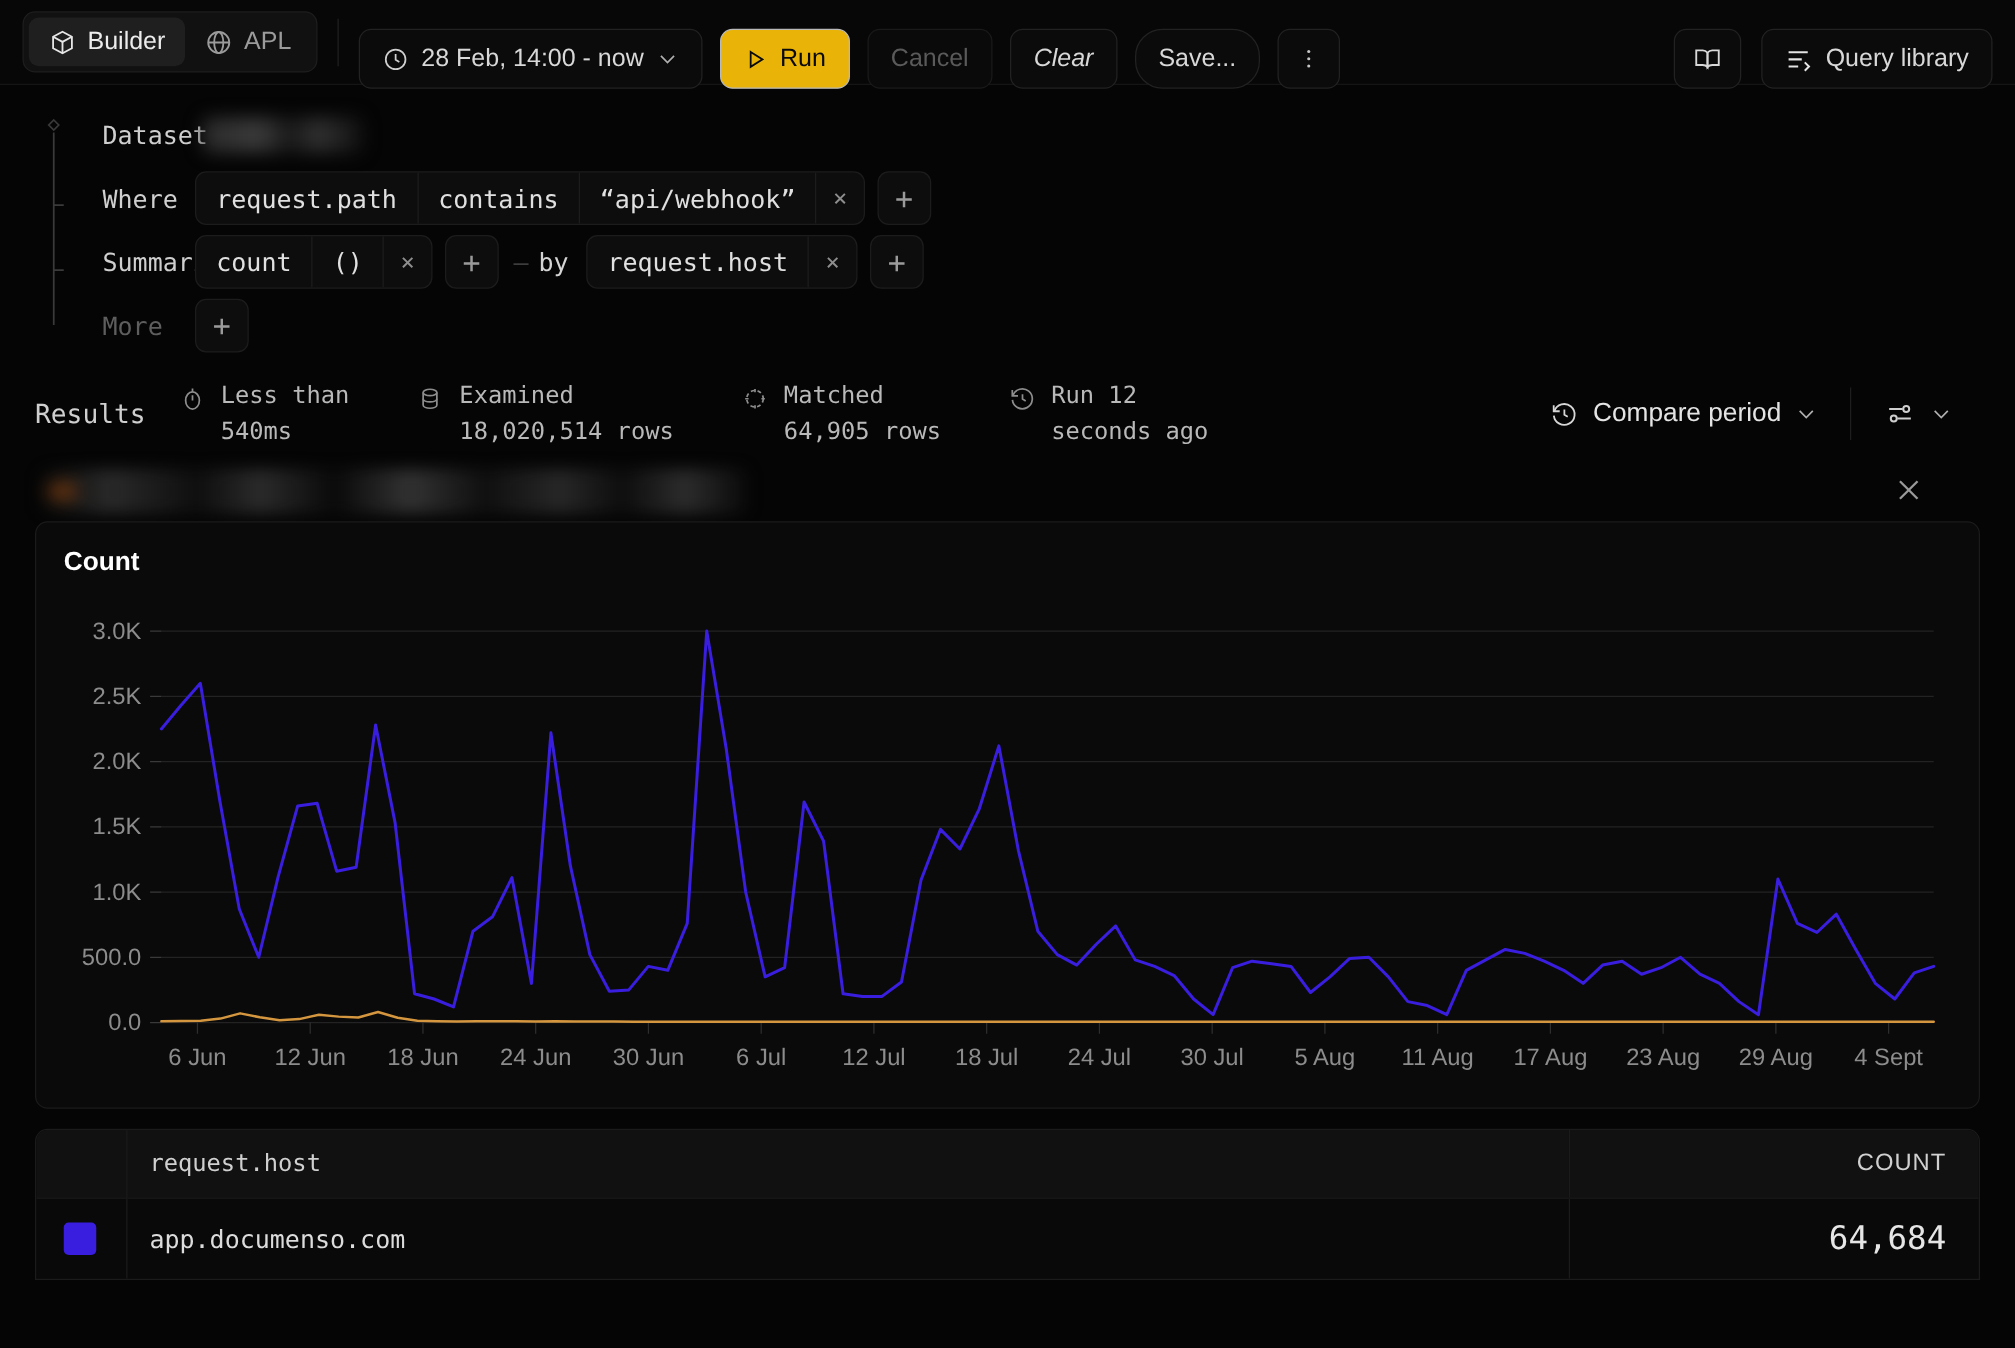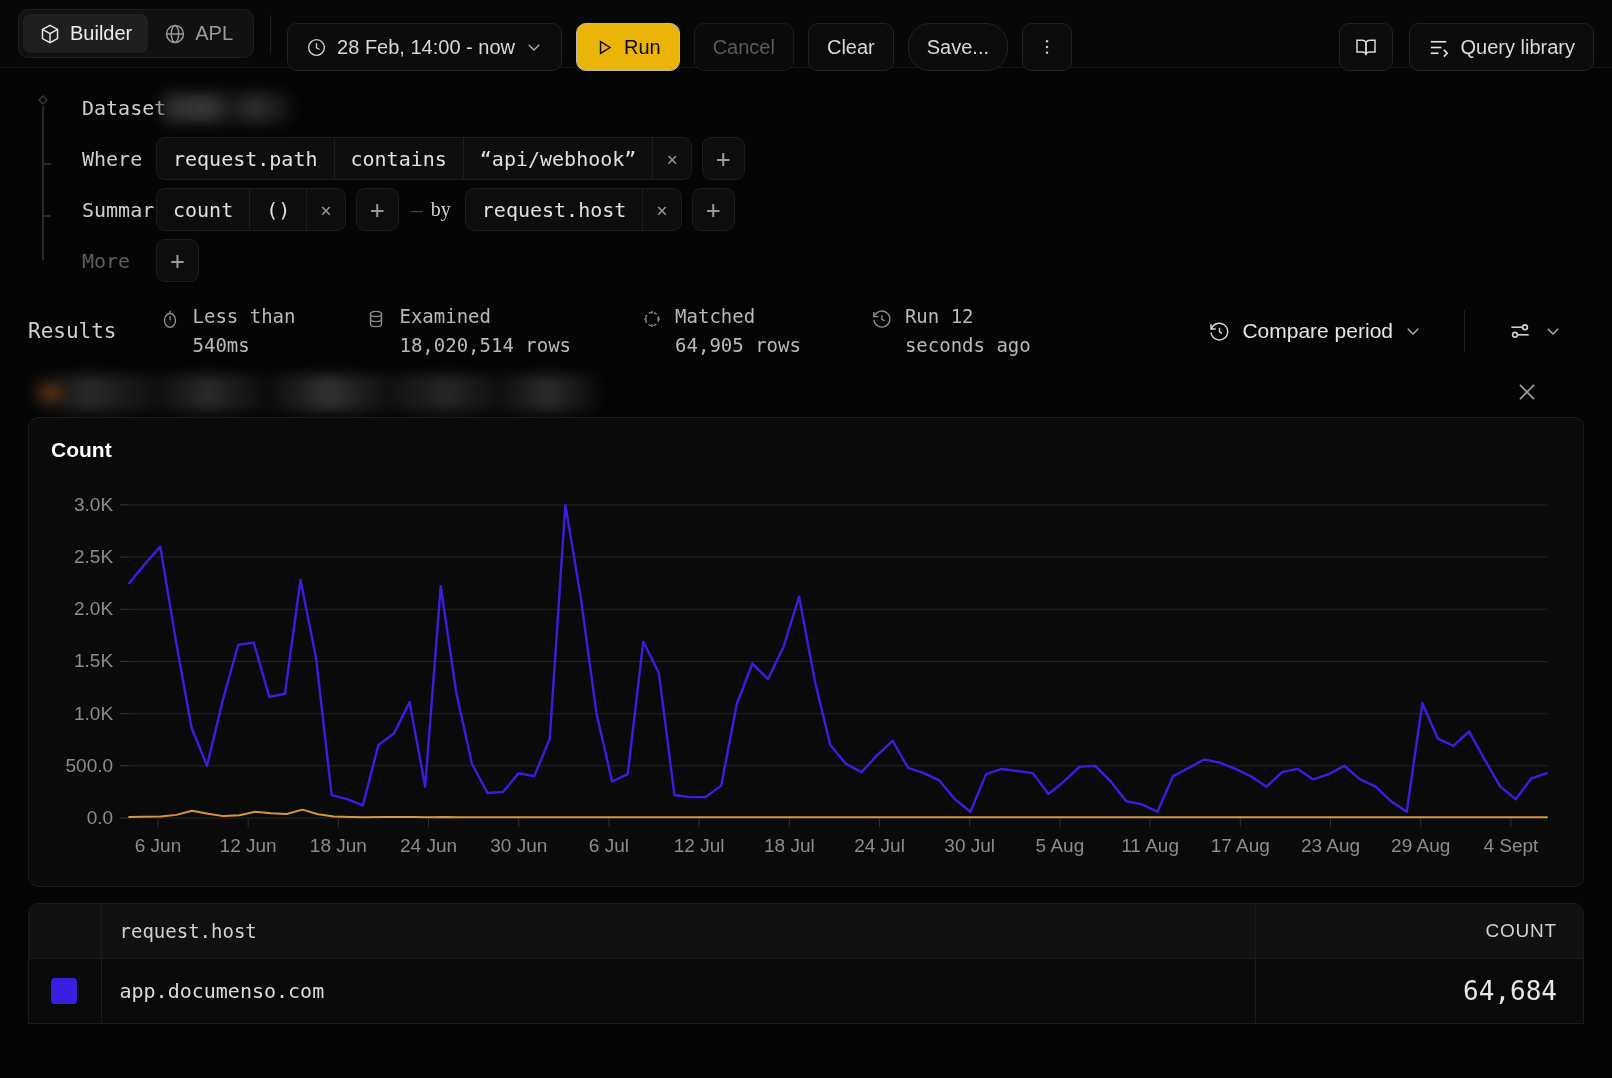--- a/index.html
+++ b/index.html
@@ -108,33 +108,33 @@
     width: 43px; height: 43px;
     border: 1px solid #1c1c1c;
     border-radius: 9px;
     background: #0d0d0d;
     color: #9a9a9a;
     font-size: 24px;
     cursor: pointer;
     margin-left: 10px;
   }
   .dash { color: #3d3d3d; margin: 0 8px 0 12px; font-size: 20px; }
-  .byw { font-size: 20px; color: #d4d4d4; margin-right: 14px; font-family: Liberation Serif, serif; }
+  .byw { font-size: 20px; color: #d4d4d4; margin-right: 14px; }
   .blurbox {
     width: 128px; height: 28px; margin-left: 6px;
     background: linear-gradient(90deg,#2a2a2a 0%,#3a3a3a 35%,#181818 55%,#303030 72%,#111 100%);
     filter: blur(7px);
     border-radius: 6px;
   }
 
   
   .resbar {
     display: flex; align-items: center;
     padding: 6px 22px 10px 28px;
-    gap: 16px;
+    gap: 0;
   }
   .res-title { font-size: 21px; color: #cfcfcf; margin-right: 26px; }
   .stat { display: flex; align-items: flex-start; gap: 12px; margin-right: 54px; }
   .stat .sic { margin-top: 6px; color: #8d8d8d; }
   .stat .st { font-size: 19px; line-height: 1.55; color: #b9b9b9; white-space: nowrap; }
   .cmp {
     display: flex; align-items: center; gap: 11px;
     font-size: 21px; color: #e4e4e4; cursor: pointer; white-space: nowrap;
   }
   .vsep { width: 1px; height: 42px; background: #1e1e1e; margin: 0 26px; }
@@ -246,21 +246,21 @@
           <path d="M7 4.5 19 12 7 19.5z"></path>
         </svg>
     </span>
     <span>Run</span>
   </div>
 
   <div class="tbtn disabled" style="margin-right:14px;">
     <span>Cancel</span>
   </div>
 
-  <div class="tbtn" style="margin-right:14px;">
+  <div class="tbtn" style="margin-right:14px;font-style:italic;">
     <span>Clear</span>
   </div>
 
   <div class="tbtn" style="margin-right:14px;border-radius:22px;">
     <span>Save...</span>
   </div>
 
   <div class="tbtn icononly">
     <span>
       <svg class="ic" width="20" height="20" viewBox="0 0 24 24" fill="#c6c6c6">

